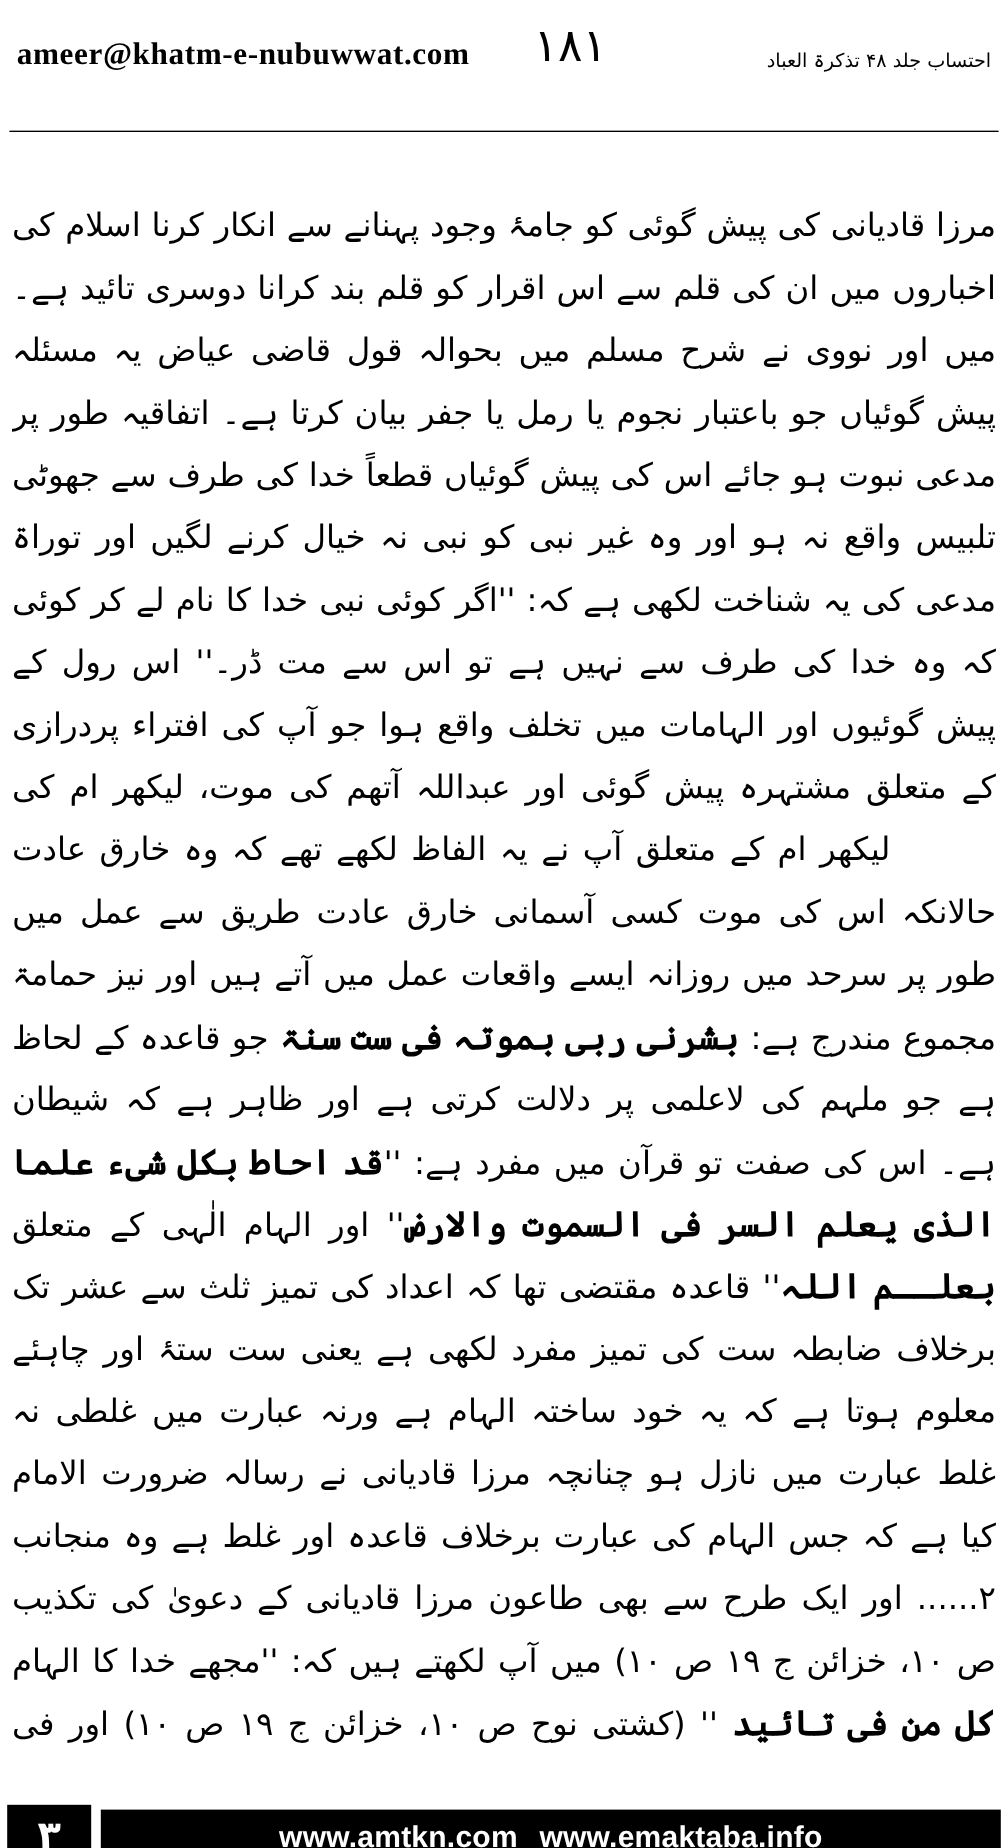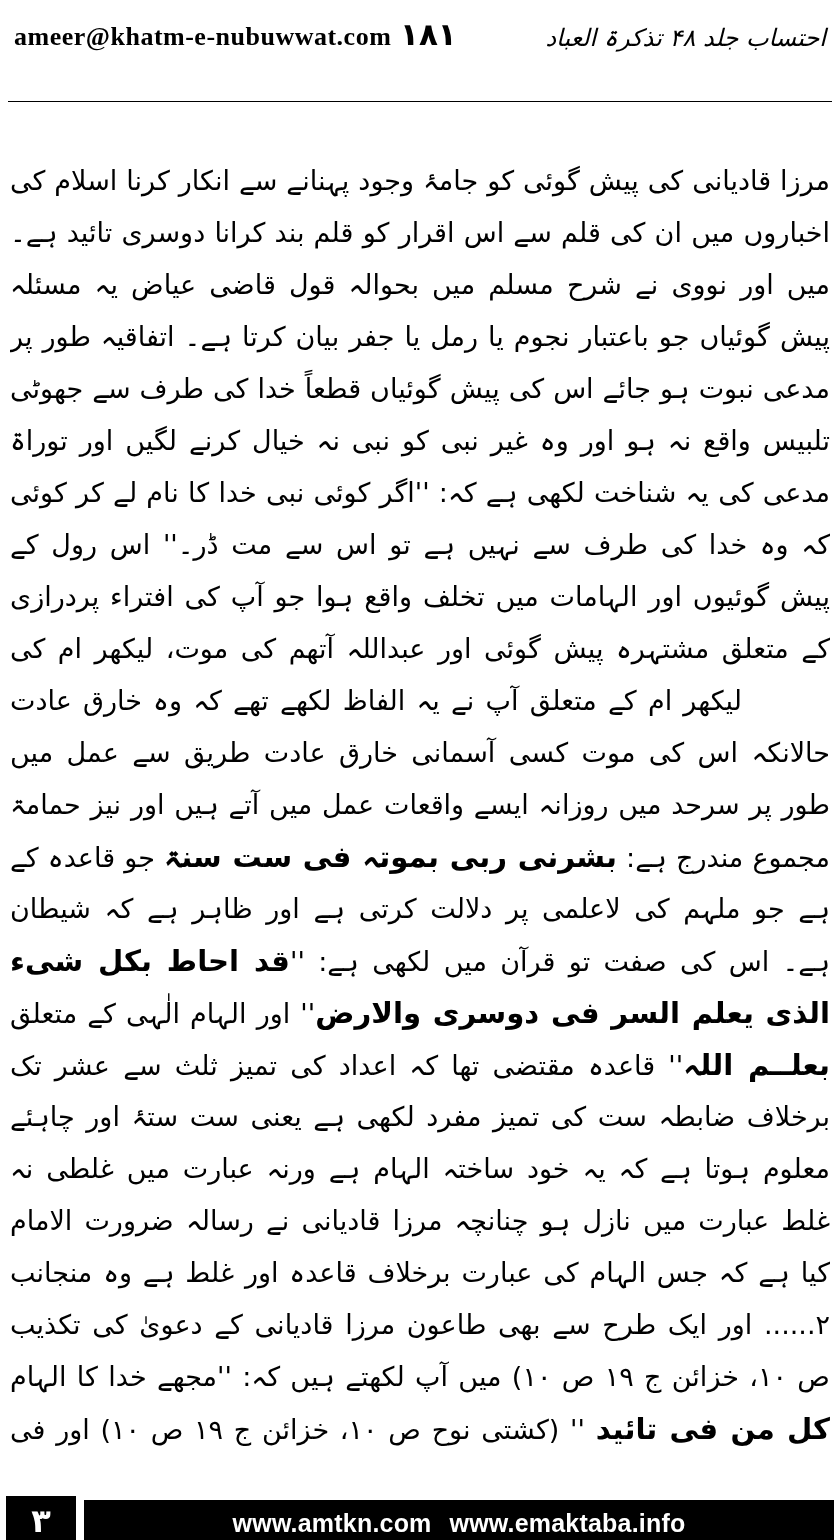--- a/index.html
+++ b/index.html
@@ -13,43 +13,43 @@
   
   .header{
     direction:ltr;
     display:flex;align-items:flex-end;justify-content:space-between;
     padding:16px 14px 6px 14px;
   }
   .header-email{
     font-family:"Liberation Serif",serif;font-weight:700;font-size:26px;letter-spacing:.5px;
   }
   .header-pagenum{
-    font-size:31px;font-weight:700;transform:translateX(-40px);
+    font-size:38px;font-weight:400;transform:translateX(-40px);
   }
   .header-title{
-    direction:rtl;font-size:24px;font-weight:500;font-style:italic;
+    direction:rtl;font-size:16px;font-weight:500;
   }
   .header-rule{
     height:5px;background:#000;margin:2px 8px 8px 8px;border-bottom:1px solid #000;
   }
   
   .body-text{
     direction:rtl;
     padding:4px 10px 0 10px;
     font-size:27px;
   }
   .line{
     line-height:52px;height:52px;white-space:nowrap;
     text-align:justify;text-align-last:justify;
     overflow:hidden;
   }
   .line{white-space:normal;}
   .line.end{text-align-last:right;}
   .line.indent{padding-right:88px;}
-  .b{font-weight:700;font-size:1.08em;}
+  .b{font-weight:700;font-size:1.08em;font-family:Liberation Serif, serif;}
   
   .footer{
     margin-top:auto;
     direction:ltr;
     display:flex;align-items:stretch;gap:8px;
     padding:0 6px 12px 6px;
   }
   .footer-page-box{
     background:#000;color:#fff;width:70px;min-height:50px;
     display:flex;align-items:center;justify-content:center;
@@ -85,22 +85,22 @@
       <div class="line"><span>تلبیس واقع نہ ہو اور وہ غیر نبی کو نبی نہ خیال کرنے لگیں اور توراۃ کتاب استثناء باب ۱۸ میں جھوٹی</span></div>
       <div class="line"><span>مدعی کی یہ شناخت لکھی ہے کہ: ''اگر کوئی نبی خدا کا نام لے کر کوئی ایسی بات کہے جو پوری نہ ہو تو سمجھ</span></div>
       <div class="line"><span>کہ وہ خدا کی طرف سے نہیں ہے تو اس سے مت ڈر۔'' اس رول کے ماتحت مرزا قادیانی کی کل</span></div>
       <div class="line"><span>پیش گوئیوں اور الہامات میں تخلف واقع ہوا جو آپ کی افتراء پردرازی کی دلیل ہے۔ محمدی بیگم</span></div>
       <div class="line"><span>کے متعلق مشتہرہ پیش گوئی اور عبداللہ آتھم کی موت، لیکھر ام کی موت، وغیرہ وغیرہ ان میں سے کوئی</span></div>
       <div class="line indent"><span>لیکھر ام کے متعلق آپ نے یہ الفاظ لکھے تھے کہ وہ خارق عادت موت سے مرے گا۔</span></div>
       <div class="line"><span>حالانکہ اس کی موت کسی آسمانی خارق عادت طریق سے عمل میں نہیں آئی بلکہ وہ مقتول ہوا جو عام</span></div>
       <div class="line"><span>طور پر سرحد میں روزانہ ایسے واقعات عمل میں آتے ہیں اور نیز حمامۃ البشریٰ میں ان الفاظ میں وہ</span></div>
       <div class="line"><span>مجموع مندرج ہے: </span><span class="b">بشرنی ربی بموتہ فی ست سنۃ</span><span> جو قاعدہ کے لحاظ سے یہ عبارت غلط</span></div>
       <div class="line"><span>ہے جو ملہم کی لاعلمی پر دلالت کرتی ہے اور ظاہر ہے کہ شیطان لاعلم ہے خدا کی ذات لاعلمی سے مبرا</span></div>
-      <div class="line"><span>ہے۔ اس کی صفت تو قرآن میں لکھی ہے: ''</span><span class="b">قد احاط بکل شیء علما</span></div>
-      <div class="line"><span class="b">الذی یعلم السر فی دوسری والارض</span><span>'' اور الہام الٰہی کے متعلق ارشاد ہے: ''</span></div>
+      <div class="line"><span>ہے۔ اس کی صفت تو قرآن میں مفرد ہے: ''</span><span class="b">قد احاط بکل شیء علما</span></div>
+      <div class="line"><span class="b">الذی یعلم السر فی السموت والارض</span><span>'' اور الہام الٰہی کے متعلق ارشاد ہے: ''</span></div>
       <div class="line"><span class="b">بعلــم اللہ</span><span>'' قاعدہ مقتضی تھا کہ اعداد کی تمیز ثلث سے عشر تک مجرد اور مجموع ہو اور مرزا قادیانی</span></div>
       <div class="line"><span>برخلاف ضابطہ ست کی تمیز مفرد لکھی ہے یعنی ست ستۂ اور چاہئے تھا ست سنین یا ست سنوات۔</span></div>
       <div class="line"><span>معلوم ہوتا ہے کہ یہ خود ساختہ الہام ہے ورنہ عبارت میں غلطی نہ ہوتی اور یہ ممکن نہیں کہ خدا کا الہام</span></div>
       <div class="line"><span>غلط عبارت میں نازل ہو چنانچہ مرزا قادیانی نے رسالہ ضرورت الامام میں اس بات کا خود اعتراف</span></div>
       <div class="line end"><span>کیا ہے کہ جس الہام کی عبارت برخلاف قاعدہ اور غلط ہے وہ منجانب اللہ نہیں۔</span></div>
       <div class="line"><span>۲...... اور ایک طرح سے بھی طاعون مرزا قادیانی کے دعویٰ کی تکذیب کرتی ہے کہ (کشتی نوح</span></div>
       <div class="line"><span>ص ۱۰، خزائن ج ۱۹ ص ۱۰) میں آپ لکھتے ہیں کہ: ''مجھے خدا کا الہام ان لفظوں میں ہوا۔ </span></div>
       <div class="line"><span class="b">کل من فی تائید</span><span> '' (کشتی نوح ص ۱۰، خزائن ج ۱۹ ص ۱۰) اور فی الدار کی وسعت کو ایسا عام وتام بیان</span></div>
     </div>
 

